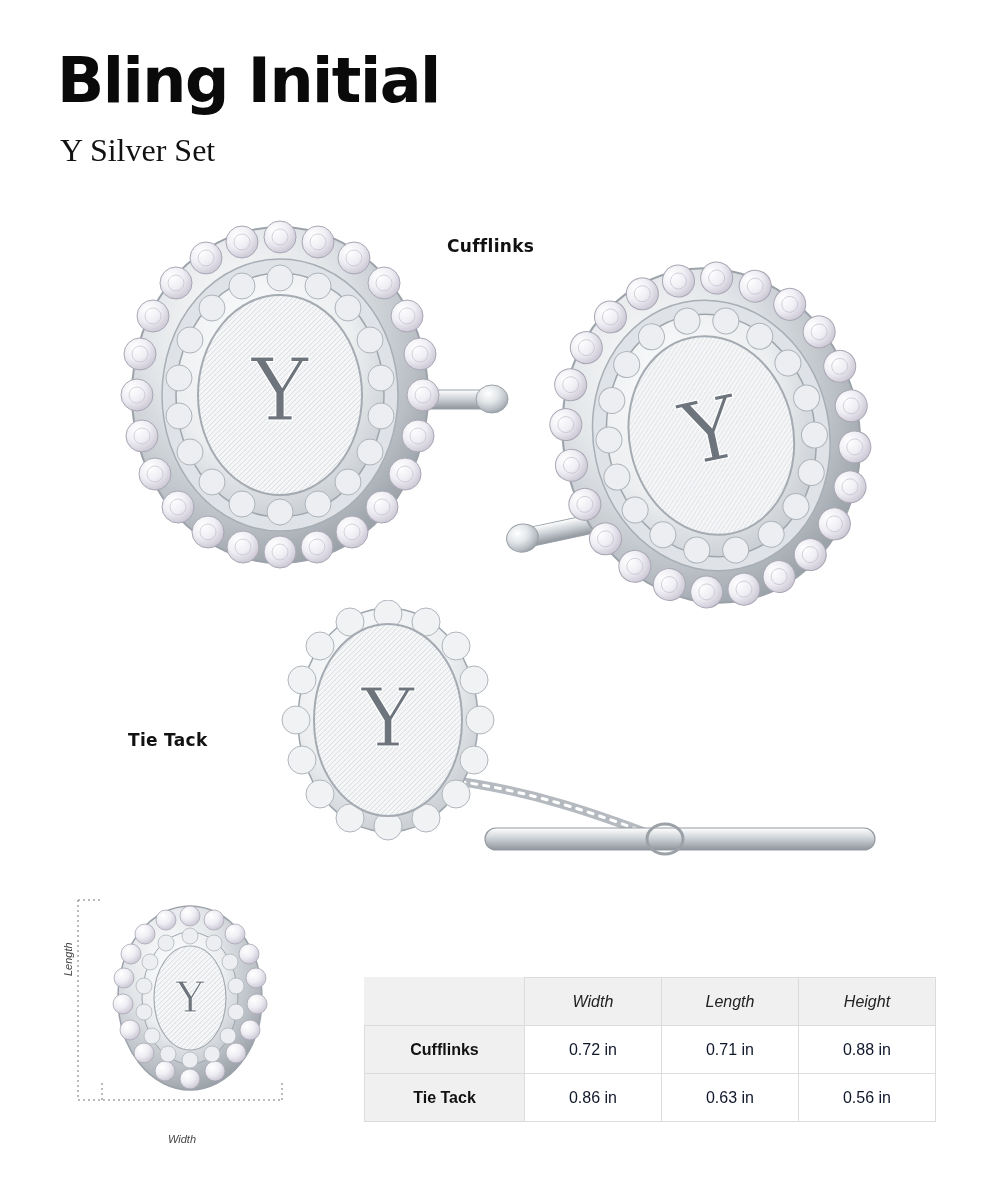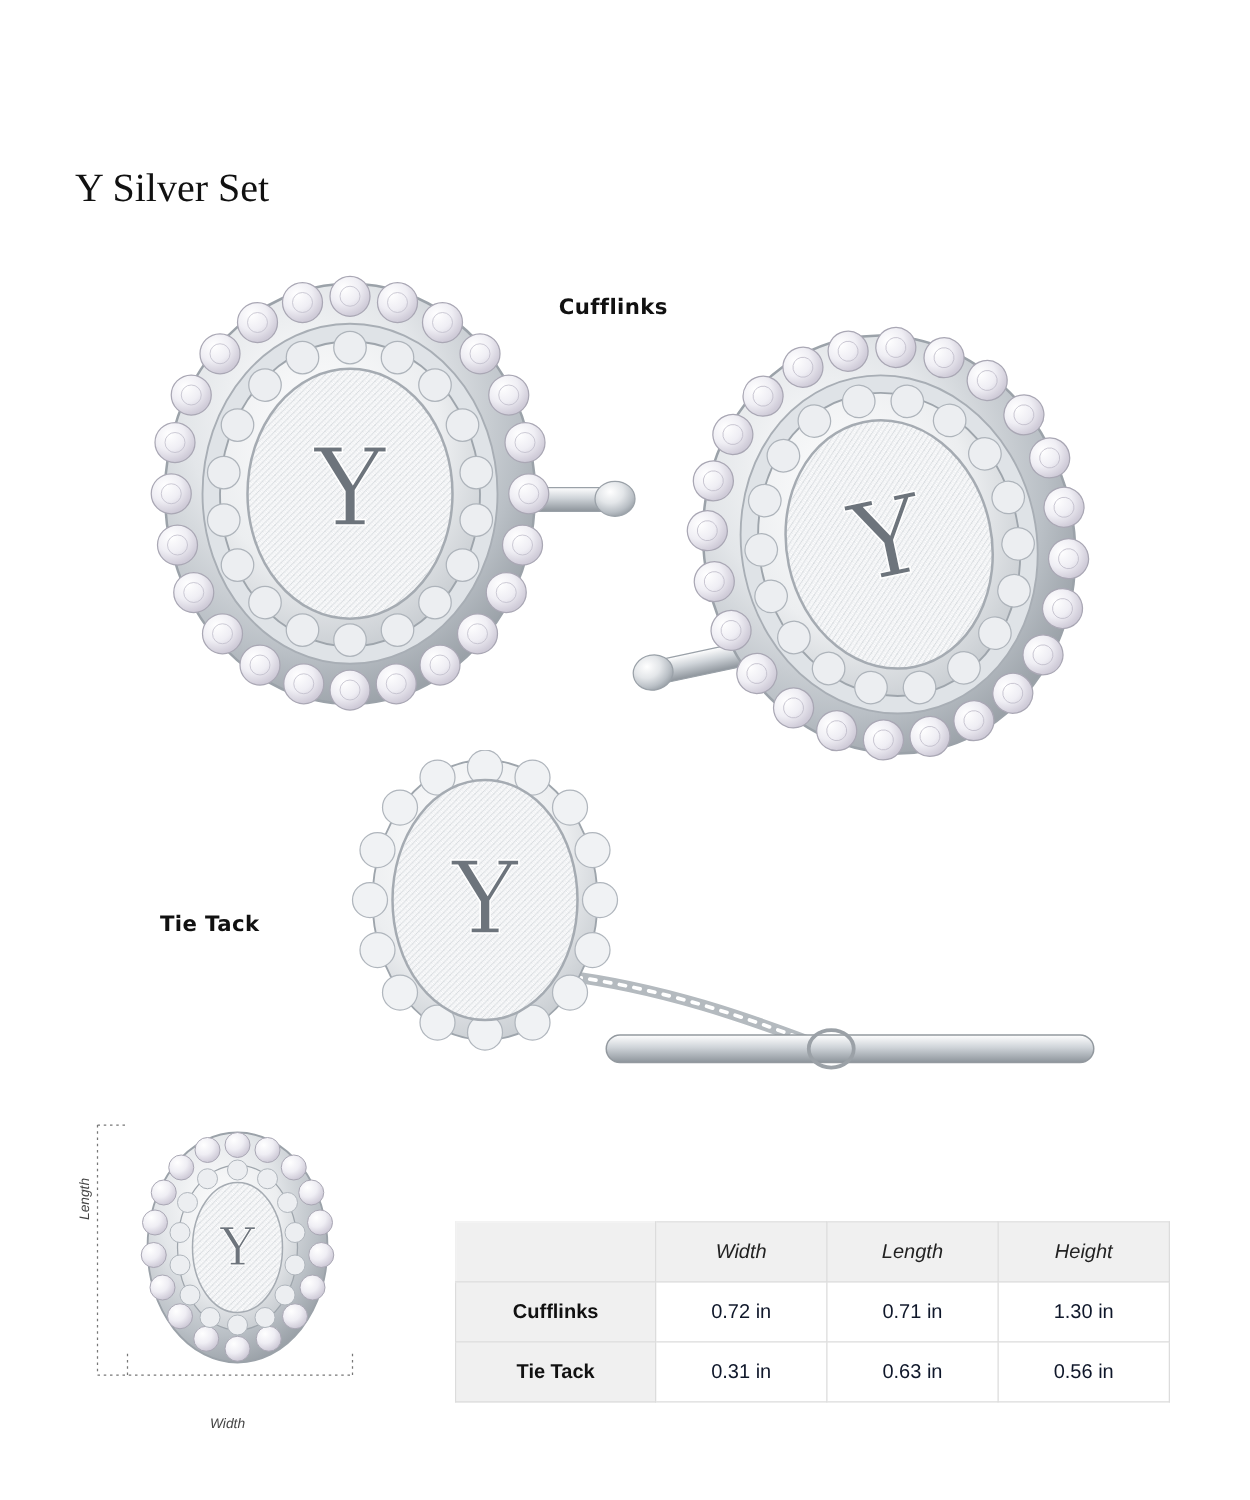--- a/index.html
+++ b/index.html
@@ -133,20 +133,21 @@
     background: #ffffff;
   }
   .col-first { width: 160px; }
   .col-dim { width: 137px; }
 </style>
 </head>
 <body>
 
 <div class="page">
 
+  <div class="title">Bling Initial</div>
   <div class="subtitle">Y Silver Set</div>
 
   <div class="label-cufflinks">Cufflinks</div>
   <div class="label-tietack">Tie Tack</div>
 
   <svg class="piece" style="left:120px; top:190px;" width="420" height="420" viewBox="0 0 420 420">
     <defs>
       <radialGradient id="silverBody" cx="38%" cy="30%" r="78%">
         <stop offset="0%" stop-color="#ffffff"></stop>
         <stop offset="42%" stop-color="#e3e6e9"></stop>
@@ -453,24 +454,24 @@
         <th class="col-dim">Width</th>
         <th class="col-dim">Length</th>
         <th class="col-dim">Height</th>
       </tr>
     </thead>
     <tbody>
       <tr>
         <th>Cufflinks</th>
         <td>0.72 in</td>
         <td>0.71 in</td>
-        <td>1.30 in</td>
+        <td>0.88 in</td>
       </tr>
       <tr>
         <th>Tie Tack</th>
-        <td>0.31 in</td>
+        <td>0.86 in</td>
         <td>0.63 in</td>
         <td>0.56 in</td>
       </tr>
     </tbody>
   </table>
 
 </div>
 
 </body></html>

